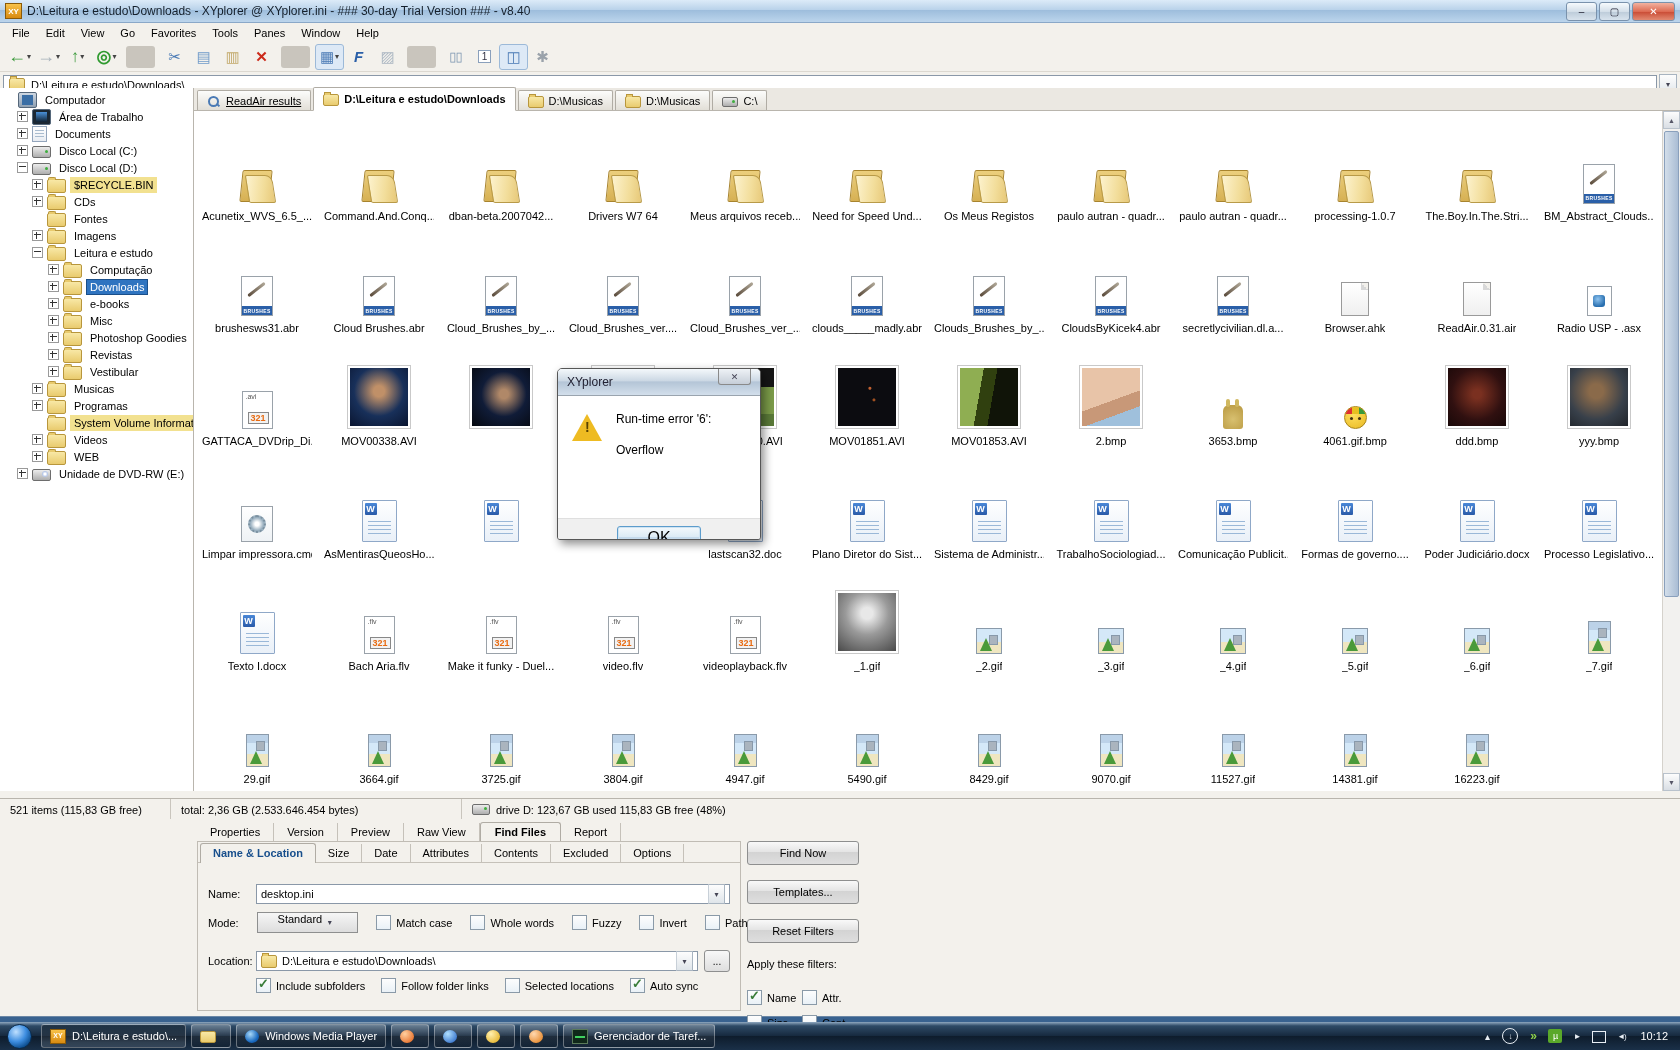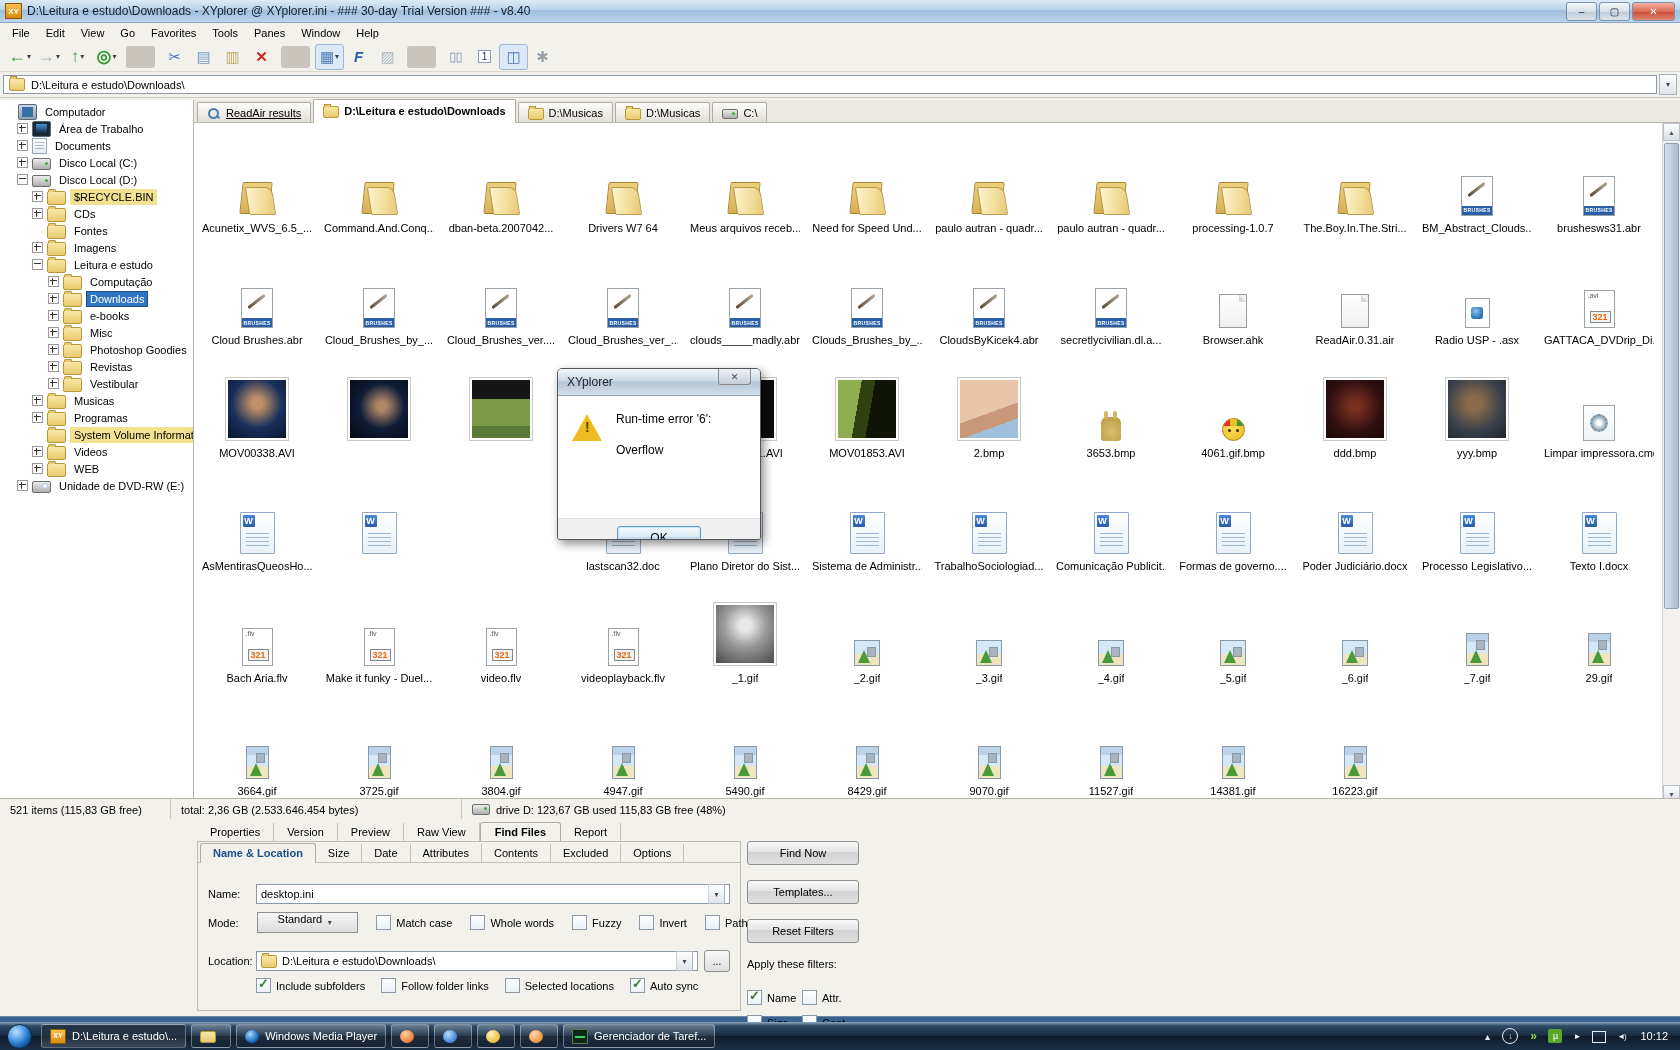--- a/index.html
+++ b/index.html
@@ -36,21 +36,21 @@
   .tb-preview::before{content:"▨";color:#aab6c2;font-size:15px}
   .tb-dual-pane::before{content:"▯▯";color:#7a94b0;font-size:13px;letter-spacing:-1px}
   .tb-single-pane::before{content:"1";font-size:10px;border:1px solid #8aa0bc;padding:0 3px;background:#fff;color:#334}
   .tb-tree-toggle::before{content:"◫";color:#4a7ab5;font-size:15px}
   .tb-settings::before{content:"✱";color:#9aa2aa;font-size:15px}
   .addressrow{height:25px;display:flex;align-items:center;background:#f3f1ec;border-bottom:1px solid #c9c5bd;padding:0 3px}
   .addressfield{flex:1;height:17px;background:#fff;border:1px solid #8a98a8;display:flex;align-items:center;padding:0 5px;gap:6px}
   .addr-drop{width:16px;height:19px;border:1px solid #a8b4c0;background:linear-gradient(#fdfdfd,#dfe5ea);display:flex;align-items:center;justify-content:center;font-size:8px;color:#445;margin-left:2px}
 
   
-  .main{position:absolute;top:100px;left:0;right:0;height:703px;display:flex}
+  .main{position:absolute;top:88px;left:0;right:0;height:703px;display:flex}
   .tree{width:193px;background:#fff;border-right:1px solid #b9b5ad;padding-top:3px;overflow:hidden}
   .trow{display:flex;align-items:center;height:17px;white-space:nowrap}
   .lvl-0{padding-left:3px}.lvl-1{padding-left:17px}.lvl-2{padding-left:32px}.lvl-3{padding-left:48px}
   .exp{width:9px;height:9px;border:1px solid #9a9a9a;background:#fff;position:relative;flex:none;margin-right:4px}
   .exp::before{content:"";position:absolute;left:1px;right:1px;top:3px;height:1px;background:#333}
   .exp-plus::after{content:"";position:absolute;top:1px;bottom:1px;left:3px;width:1px;background:#333}
   .exp-none{visibility:hidden}
   .tico{width:17px;height:14px;flex:none;margin-right:4px;position:relative}
   .tico-computer{background:linear-gradient(#cfd8e2,#8fa0b2);border:1px solid #55677a;border-radius:2px}
   .tico-computer::before{content:"";position:absolute;inset:2px 3px;background:#3a6ea5}
@@ -136,21 +136,21 @@
   
   .dialog{position:absolute;left:557px;top:368px;width:202px;height:170px;border:1px solid #565656;border-radius:5px 5px 3px 3px;background:#e8e8e8;box-shadow:3px 4px 10px rgba(0,0,0,.45);z-index:50;overflow:hidden}
   .dlg-title{height:26px;background:linear-gradient(#f4f8fb,#ccd8e4 45%,#b4c5d7 50%,#d3dfeb);display:flex;align-items:center;padding:0 9px;font-size:12px;color:#223}
   .dlg-close{margin-left:auto;width:31px;height:15px;align-self:flex-start;margin-top:0;border:1px solid #8a8a8a;border-top:none;border-radius:0 0 3px 3px;background:linear-gradient(#eef2f6,#c6ced8);display:flex;align-items:center;justify-content:center;font-size:9px;color:#445}
   .dlg-body{background:#fff;height:106px;display:flex;padding:16px 14px 0;gap:14px;border-top:1px solid #9aa4ae}
   .warn{width:0;height:0;border-left:15px solid transparent;border-right:15px solid transparent;border-bottom:27px solid #eebb22;position:relative;flex:none;margin-top:2px}
   .warn::after{content:"!";position:absolute;left:-2px;top:5px;font-weight:bold;font-size:14px;color:#5a4200}
   .dlg-line1{margin-bottom:17px;font-size:12px}
   .dlg-line2{font-size:12px}
   .dlg-footer{height:37px;background:#f0f0f0;border-top:1px solid #dfdfdf;display:flex;align-items:center;justify-content:center}
-  .ok-btn{width:82px;height:22px;border:1px solid #5c9ccc;border-radius:3px;background:linear-gradient(#f4f9fc,#dcebf5 45%,#c3d9eb 46%,#daeaf6);display:flex;align-items:center;justify-content:center;box-shadow:0 0 0 1px #cfe3f2 inset;font-size:12px}
+  .ok-btn{width:82px;height:22px;border:1px solid #5c9ccc;border-radius:3px;background:linear-gradient(#f4f9fc,#dcebf5 45%,#c3d9eb 46%,#daeaf6);display:flex;align-items:center;justify-content:center;box-shadow:0 0 0 1px #cfe3f2 inset;font-size:16px}
 
   
   .statusbar{position:absolute;top:798px;left:0;right:0;height:21px;background:#f3f1ec;border-top:1px solid #b9b5ad;display:flex;align-items:stretch}
   .sseg{display:flex;align-items:center;gap:6px;padding:0 10px;border-right:1px solid #c9c5bd}
   .sdrive{width:16px;height:9px;background:linear-gradient(#ececec,#aeaeae);border:1px solid #6d6d6d;border-radius:2px;position:relative}
   .sdrive::after{content:"";position:absolute;right:2px;top:2px;width:3px;height:3px;border-radius:50%;background:#3fae3f}
 
   
   .panel{position:absolute;top:819px;left:0;right:0;height:197px;background:#f3f1ec}
   .ptabs{position:absolute;left:197px;top:3px;display:flex;height:19px;align-items:flex-end}
@@ -430,20 +430,24 @@
             <div class="cell">
             <div class="gicon icon-folder"></div>
             <div class="lbl">Meus arquivos receb...</div>
           </div>
             <div class="cell">
             <div class="gicon icon-folder"></div>
             <div class="lbl">Need for Speed Und...</div>
           </div>
             <div class="cell">
             <div class="gicon icon-folder"></div>
+            <div class="lbl">Os Meus Registos</div>
+          </div>
+            <div class="cell">
+            <div class="gicon icon-folder"></div>
             <div class="lbl">paulo autran - quadr...</div>
           </div>
             <div class="cell">
             <div class="gicon icon-folder"></div>
             <div class="lbl">paulo autran - quadr...</div>
           </div>
             <div class="cell">
             <div class="gicon icon-folder"></div>
             <div class="lbl">processing-1.0.7</div>
           </div>

